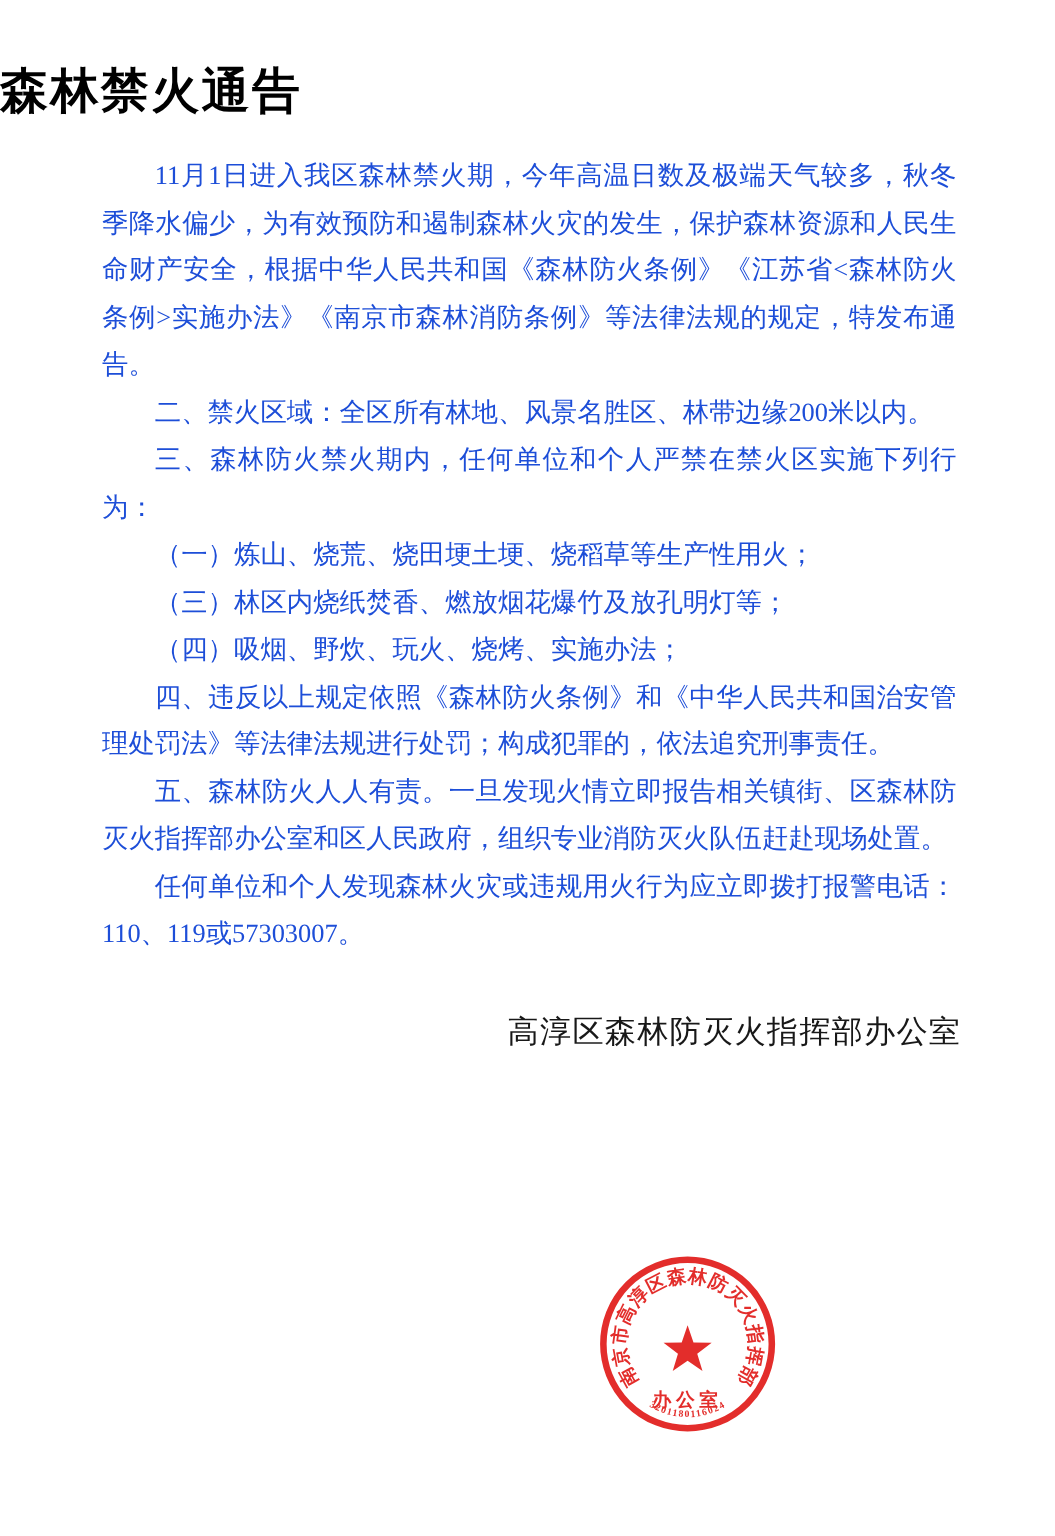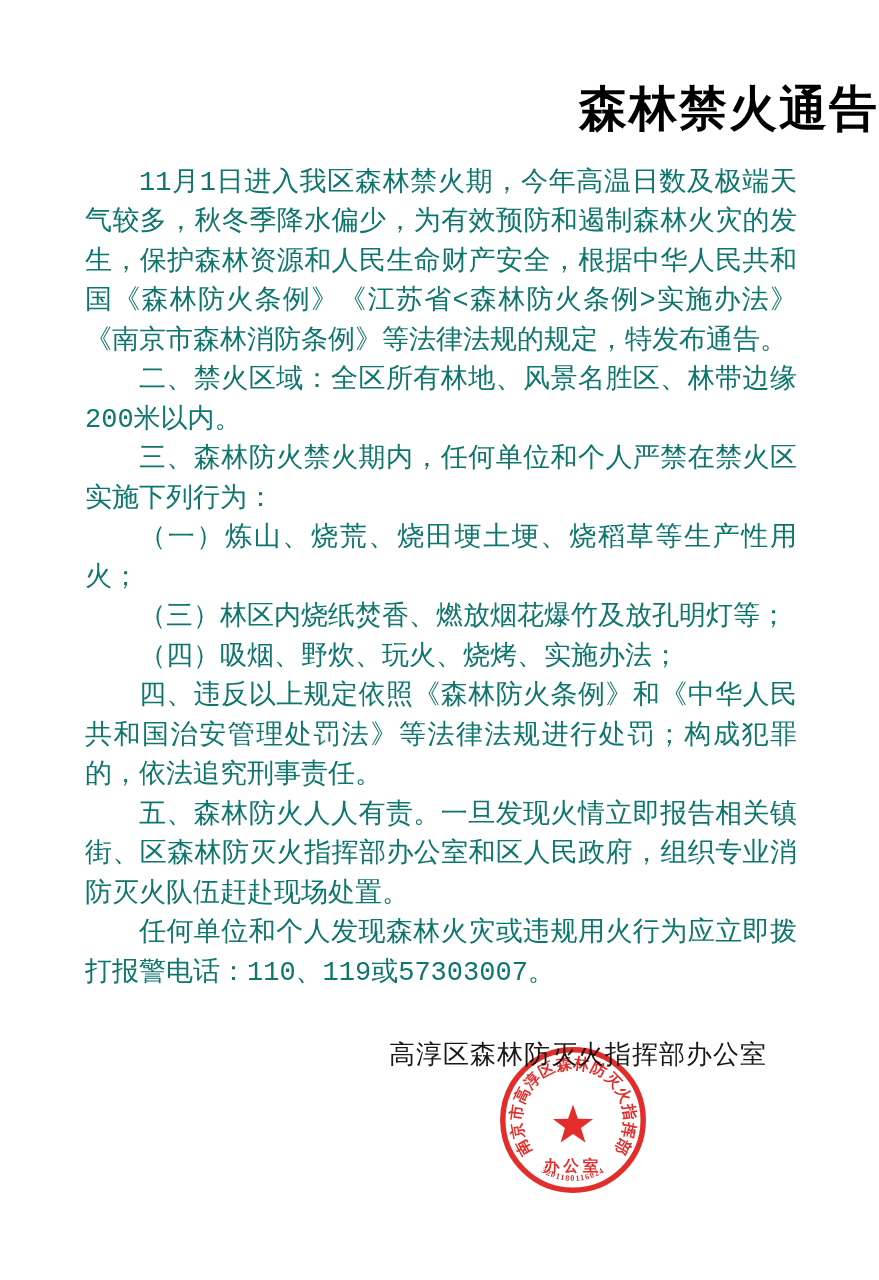--- a/index.html
+++ b/index.html
@@ -5,43 +5,42 @@
   * { margin:0; padding:0; box-sizing:border-box; }
   html,body { background:#ffffff; }
   body {
     width:879px; height:1280px;
     position:relative; overflow:hidden;
     font-family:"Liberation Serif","DejaVu Serif",serif;
     color:#141414;
   }
   .page { width:100%; height:100%; position:relative; }
   .doc-title {
-    padding-top:80px;
-    text-align:right;
-    font-size:48px;
+    padding-top:52px;
+    text-align:left;
+    font-size:40px;
     font-weight:bold;
     letter-spacing:2px;
     color:#000;
     line-height:1.2;
   }
   .content {
     margin:26px 82px 0 85px;
   }
   .content p {
-    font-size:27px;
+    font-size:22px;
     line-height:39.5px;
     text-indent:2em;
     text-align:justify;
-    color:#0f766e;
-    font-family:Liberation Mono, monospace;
+    color:#1d4ed8;
   }
   .sig-block { position:relative; }
   .sig-line {
     margin-top:44px;
-    padding-right:112px;
+    padding-right:78px;
     text-align:right;
     font-size:26px;
     letter-spacing:1px;
     color:#181818;
   }
   .seal {
     position:absolute;
     left:495px; top:1042px;
     width:156px; height:156px;
     mix-blend-mode:multiply;

